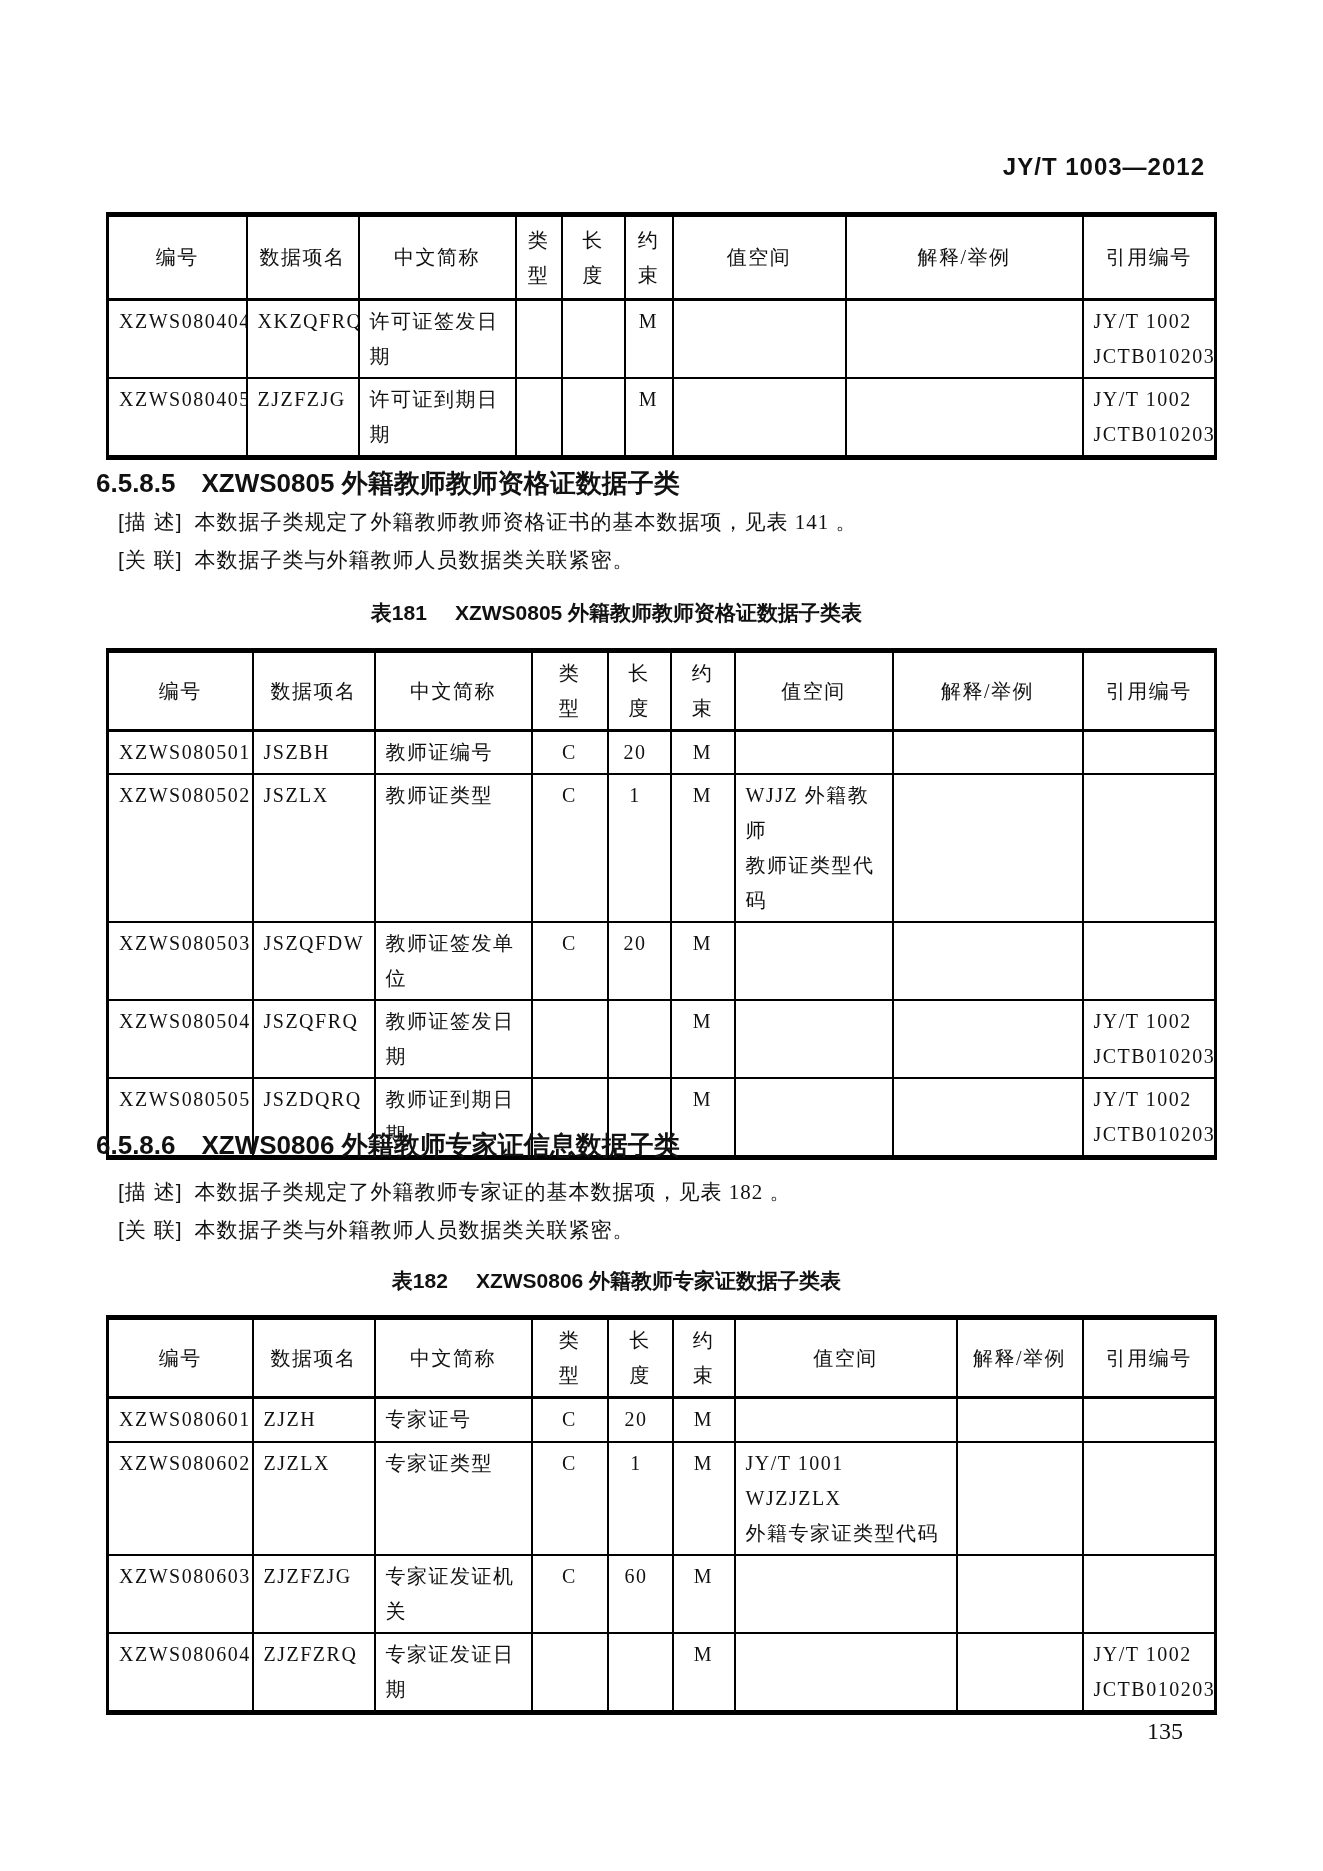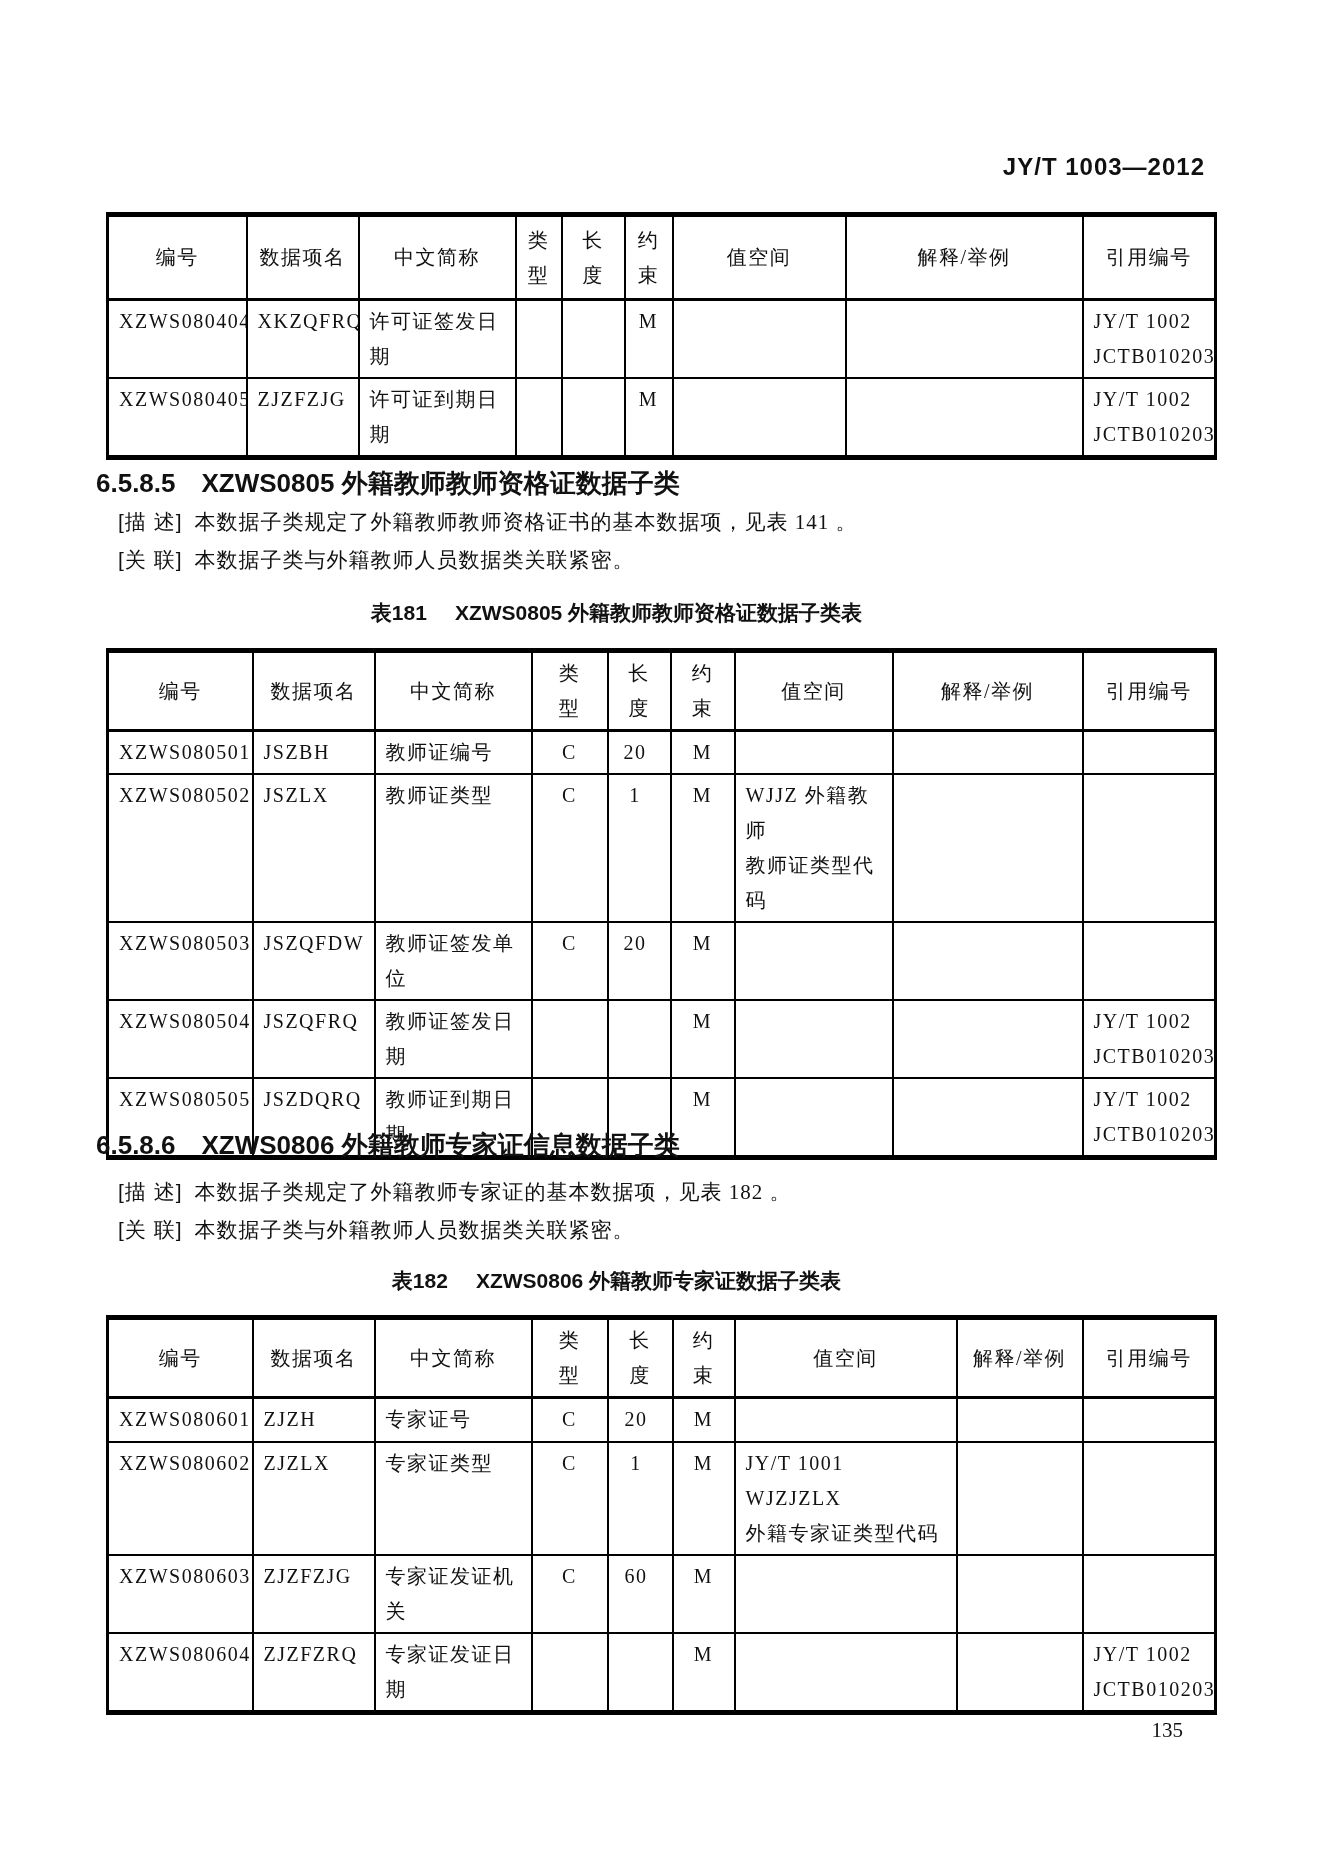--- a/index.html
+++ b/index.html
@@ -12,21 +12,21 @@
   .abs { position:absolute; }
 
   
   #doc-code {
     top:153px; left:0; width:1205px; text-align:right;
     font-family:"Liberation Sans","DejaVu Sans",sans-serif;
     font-weight:bold; font-size:24px; letter-spacing:1px;
   }
   #page-num {
     top:1718px; left:0; width:1183px; text-align:right;
-    font-size:21px;
+    font-size:24px;
   }
 
   
   .sec-heading {
     font-family:"Liberation Sans","DejaVu Sans",sans-serif;
     font-weight:bold; font-size:26px; white-space:nowrap;
   }
   .sec-heading .sec-no { margin-right:26px; }
   .desc-line { font-size:21px; white-space:nowrap; letter-spacing:1px; }
   .desc-line .desc-label {

